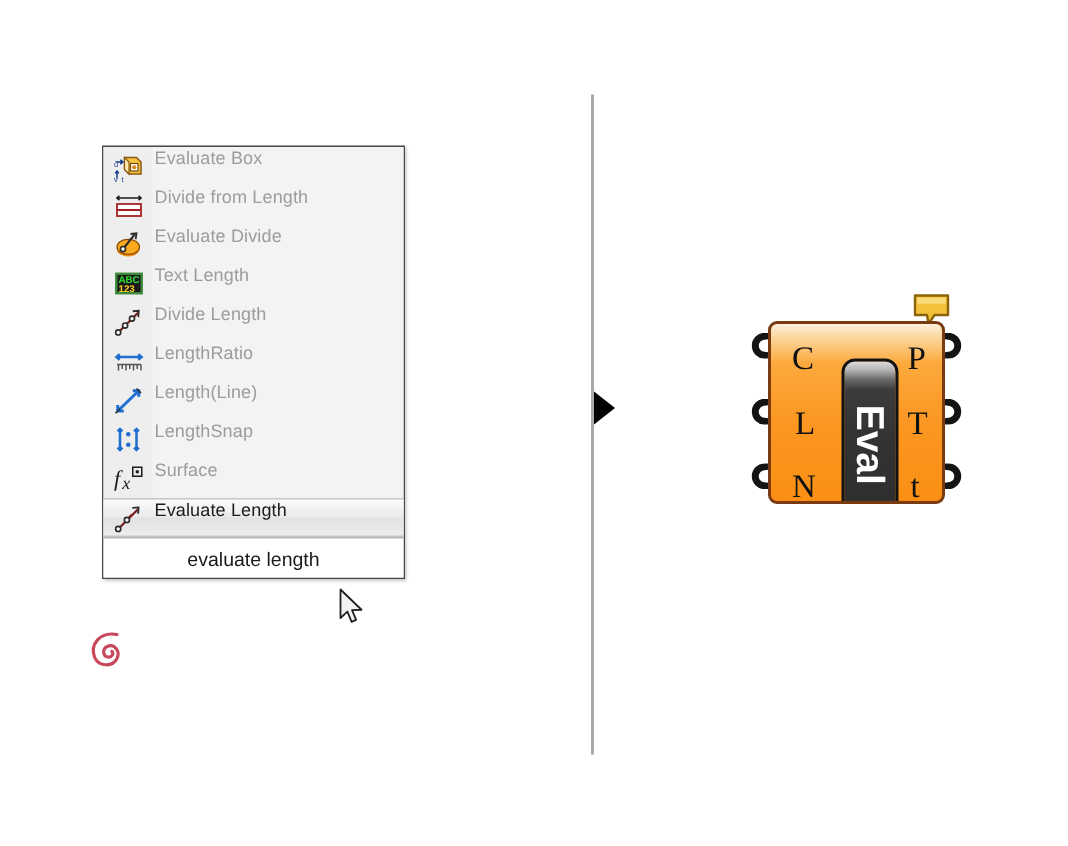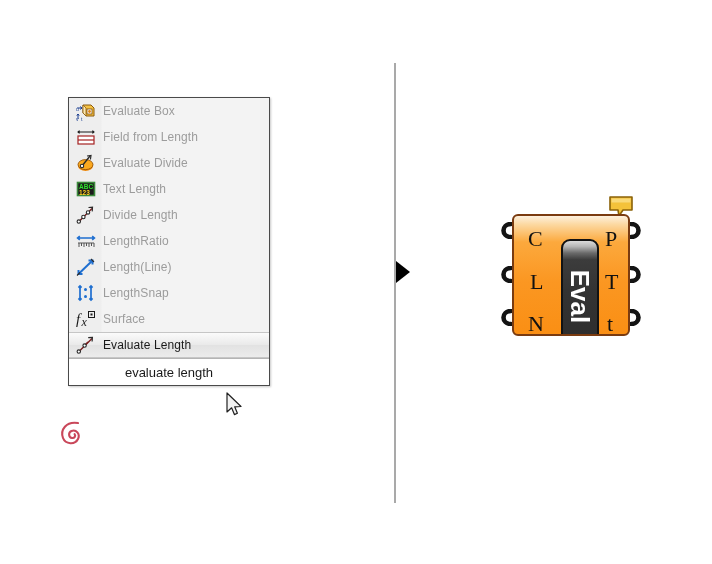--- a/index.html
+++ b/index.html
@@ -56,21 +56,20 @@
     box-shadow: 1px 1px 2px rgba(0,0,0,0.22);
   }
   .menu-list {
     list-style: none;
     margin: 0;
     padding: 0;
     background: linear-gradient(to right, #eeeeee 0px, #eeeeee 32px, #f3f3f3 33px, #f3f3f3 100%);
   }
   .menu-item {
     display: flex;
-    align-items: center;
     height: 26px;
     box-sizing: border-box;
     position: relative;
   }
   .menu-item .icon-cell {
     width: 34px;
     min-width: 34px;
     height: 26px;
     display: flex;
     align-items: center;
@@ -205,21 +204,21 @@
 
 
     <li class="menu-item">
       <span class="icon-cell">
         <svg width="22" height="22" viewBox="0 0 22 22">
           <path d="M3 6 h16 M4.6 4.6 L3 6 L4.6 7.4 M17.4 4.6 L19 6 L17.4 7.4" stroke="#1a1a1a" stroke-width="1.1" fill="none"></path>
           <rect x="3" y="10" width="16" height="8" fill="#ffffff" stroke="#a52222" stroke-width="1.2"></rect>
           <line x1="3" y1="14" x2="19" y2="14" stroke="#a52222" stroke-width="1.2"></line>
         </svg>
       </span>
-      <span class="label">Field from Length</span>
+      <span class="label">Divide from Length</span>
     </li>
 
     <li class="menu-item">
       <span class="icon-cell">
         <svg width="22" height="22" viewBox="0 0 22 22">
           <ellipse cx="10.5" cy="14" rx="7.5" ry="5" fill="#f08c10"></ellipse>
           <ellipse cx="10.5" cy="12.6" rx="7.5" ry="5" fill="#fba91f" stroke="#8a4a06" stroke-width="0.8"></ellipse>
           <path d="M7 14 L15 4" stroke="#2b2b2b" stroke-width="1.4" fill="none"></path>
           <path d="M12 4 L16 3.5 L15.4 7.5" stroke="#2b2b2b" stroke-width="1.2" fill="none"></path>
           <circle cx="7" cy="14" r="1.7" fill="#ffffff" stroke="#2b2b2b" stroke-width="1.1"></circle>

